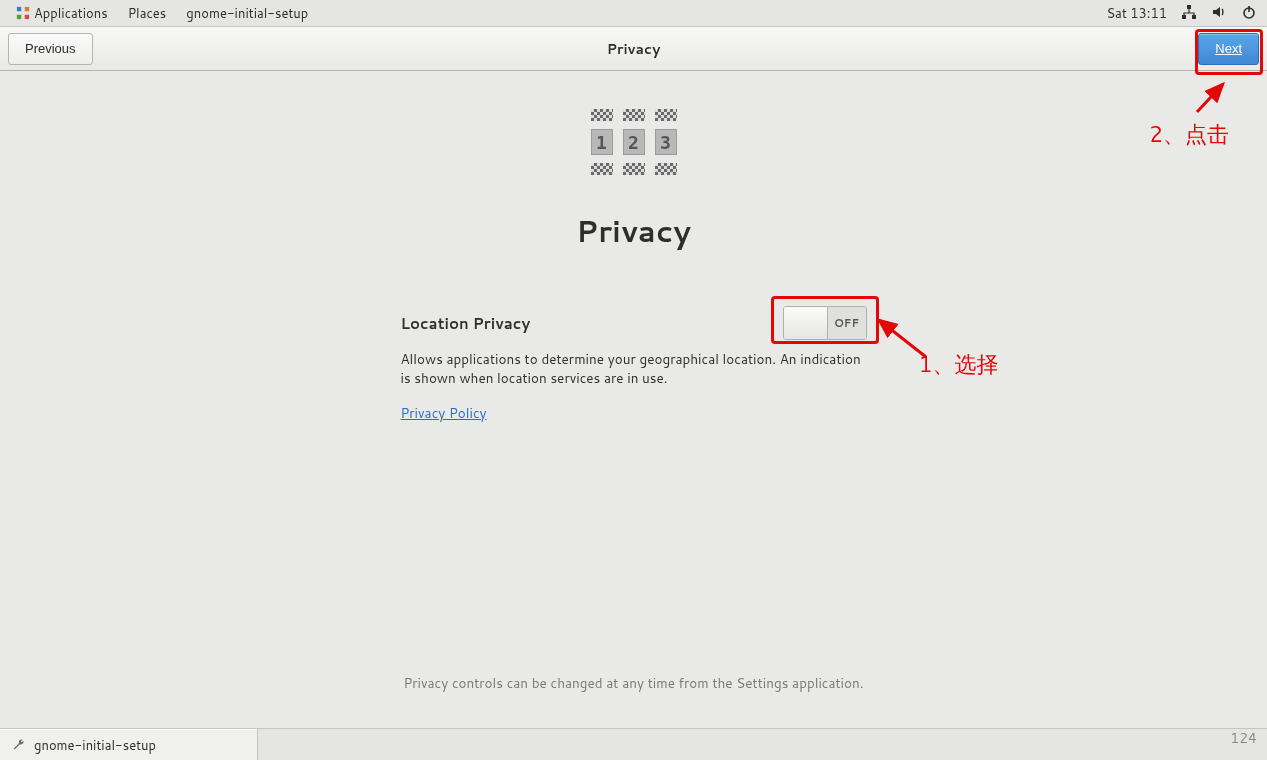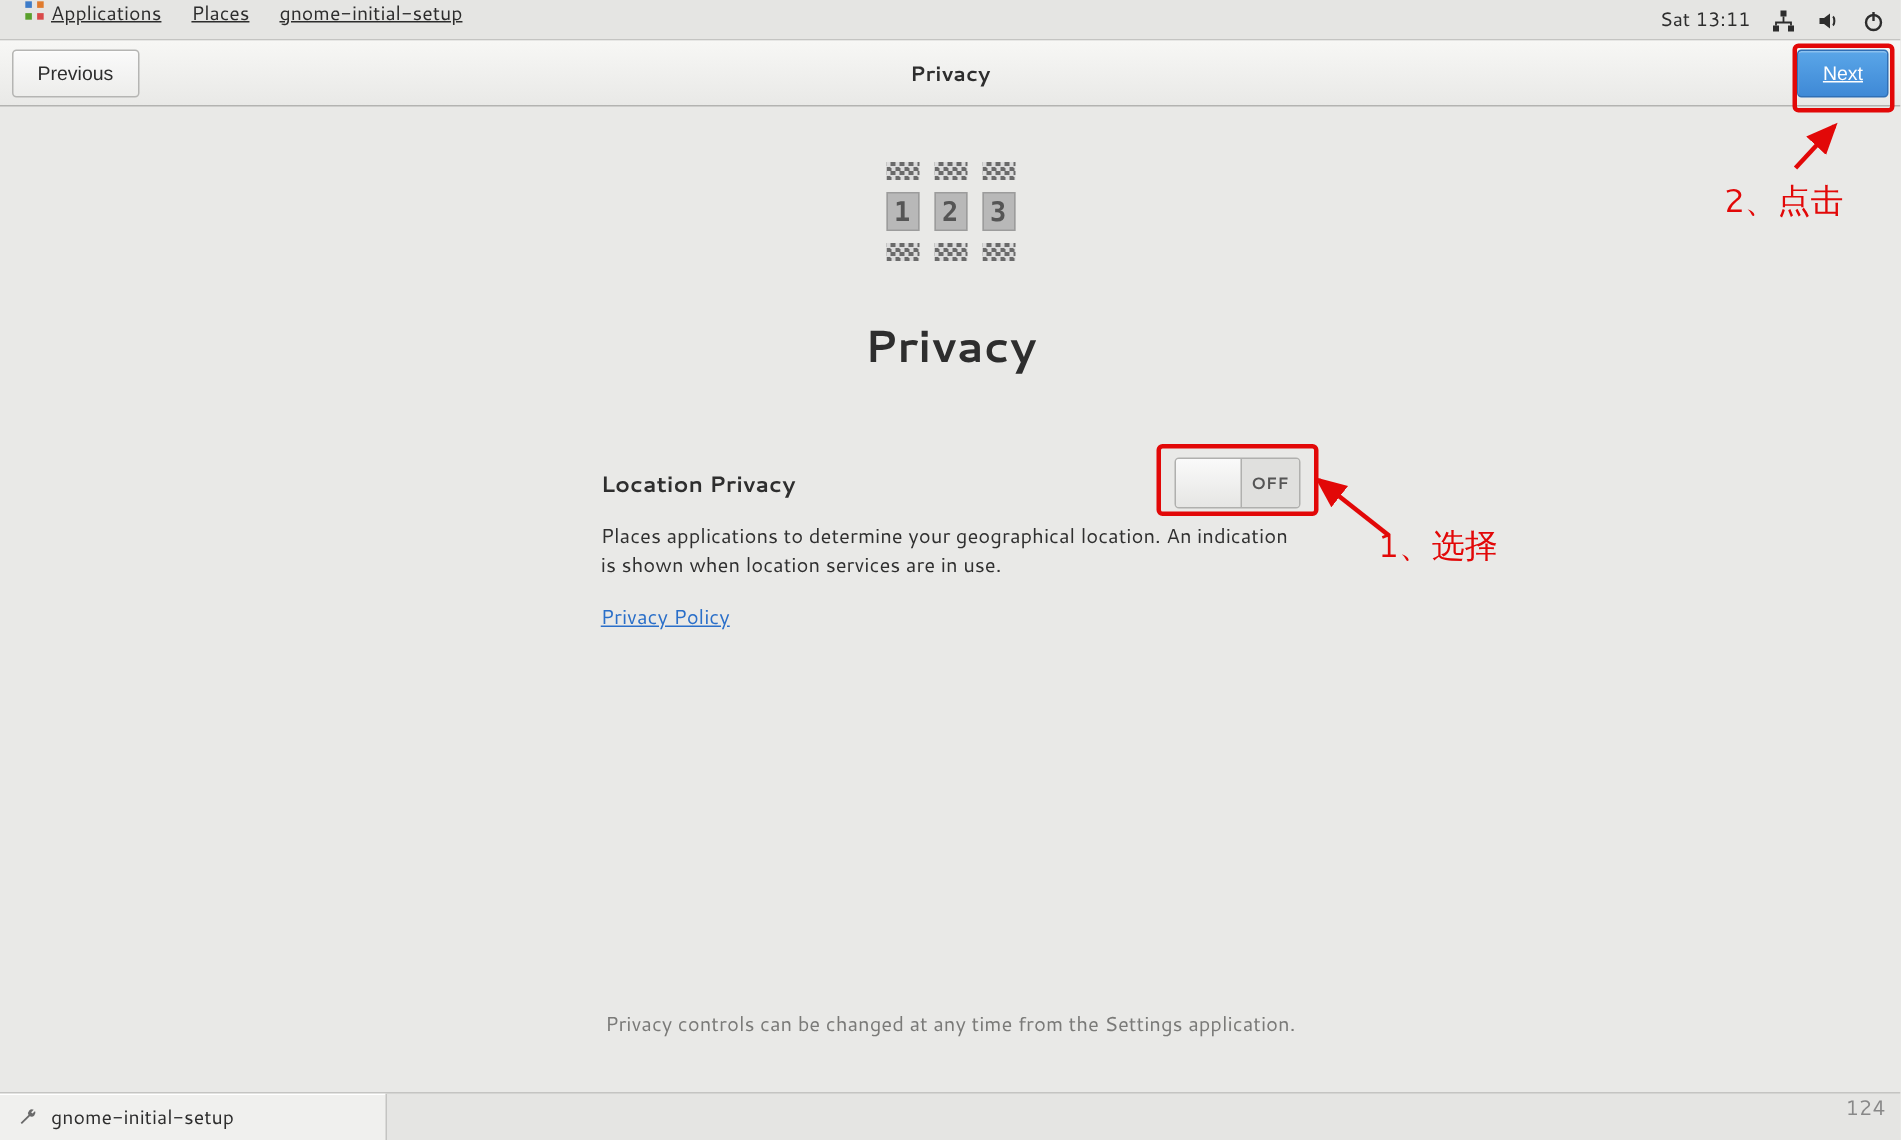--- a/index.html
+++ b/index.html
@@ -11,23 +11,23 @@
     height: 27px;
     background: #e5e5e3;
     border-bottom: 1px solid #c4c4c2;
     display: flex;
     align-items: center;
     font-size: 13px;
     color: #2d2d2d;
     padding: 0 6px;
   }
   .top-panel-left { display: flex; align-items: center; gap: 0; }
-  .panel-item { padding: 0 10px; height: 27px; display: flex; align-items: flex-start; cursor: default; text-decoration: underline; }
+  .panel-item { padding: 0 10px; height: 27px; display: flex; align-items: center; cursor: default; }
   .panel-app-icon { width: 14px; height: 14px; margin-right: 4px; display:inline-flex; align-items:center; justify-content:center;}
-  .top-panel-right { margin-left: auto; display: flex; align-items: flex-end; gap: 14px; padding-right:4px; }
+  .top-panel-right { margin-left: auto; display: flex; align-items: flex-start; gap: 14px; padding-right:4px; }
   .tray-icon { width:16px; height:16px; display:inline-flex; align-items:center; justify-content:center; color:#2d2d2d; }
 
   
   .headerbar {
     height: 44px;
     background: linear-gradient(#f7f7f5, #e9e9e7);
     border-bottom: 1px solid #b3b3b1;
     display: flex;
     align-items: center;
     padding: 17px 8px;
@@ -291,21 +291,21 @@
     <div class="page-title">Privacy</div>
 
     <div class="setting-block">
       <div class="setting-row">
         <div class="setting-label">Location Privacy</div>
         <div class="switch" id="loc-switch">
           <div class="switch-handle"></div>
           <div class="switch-label">OFF</div>
         </div>
       </div>
-      <div class="setting-desc">Places applications to determine your geographical location. An indication is shown when location services are in use.</div>
+      <div class="setting-desc">Allows applications to determine your geographical location. An indication is shown when location services are in use.</div>
       <a class="link">Privacy Policy</a>
     </div>
 
   </div>
 
   <div class="footer-note">Privacy controls can be changed at any time from the Settings application.</div>
 
   <div class="annot-box-switch" id="annot-switch-box" style="left: 770.5px; top: 225px;"></div>
 
   <svg class="annot-arrow" id="arrow1" width="60" height="50" style="left: 870.5px; top: 241px;">

